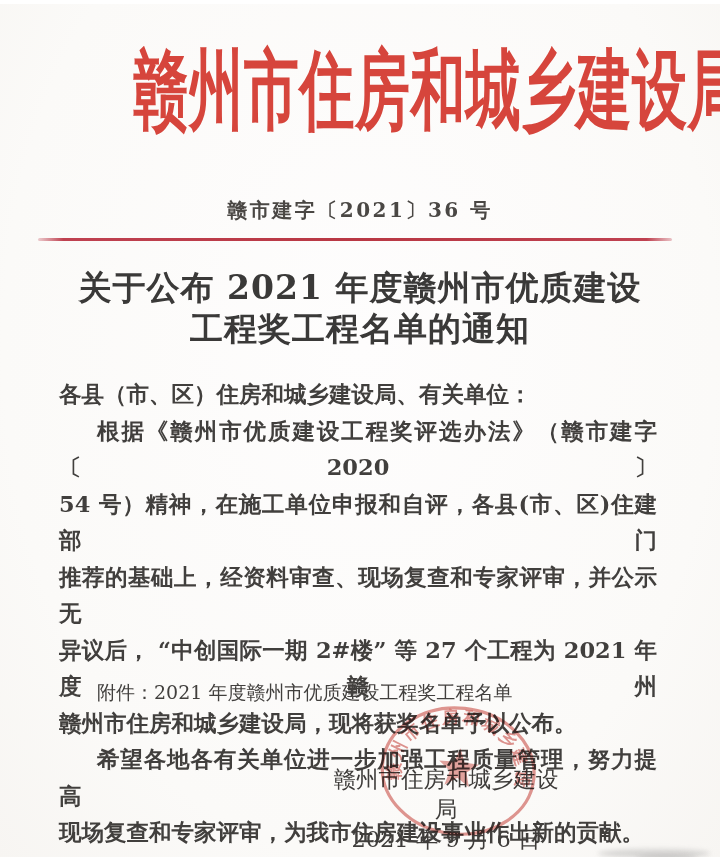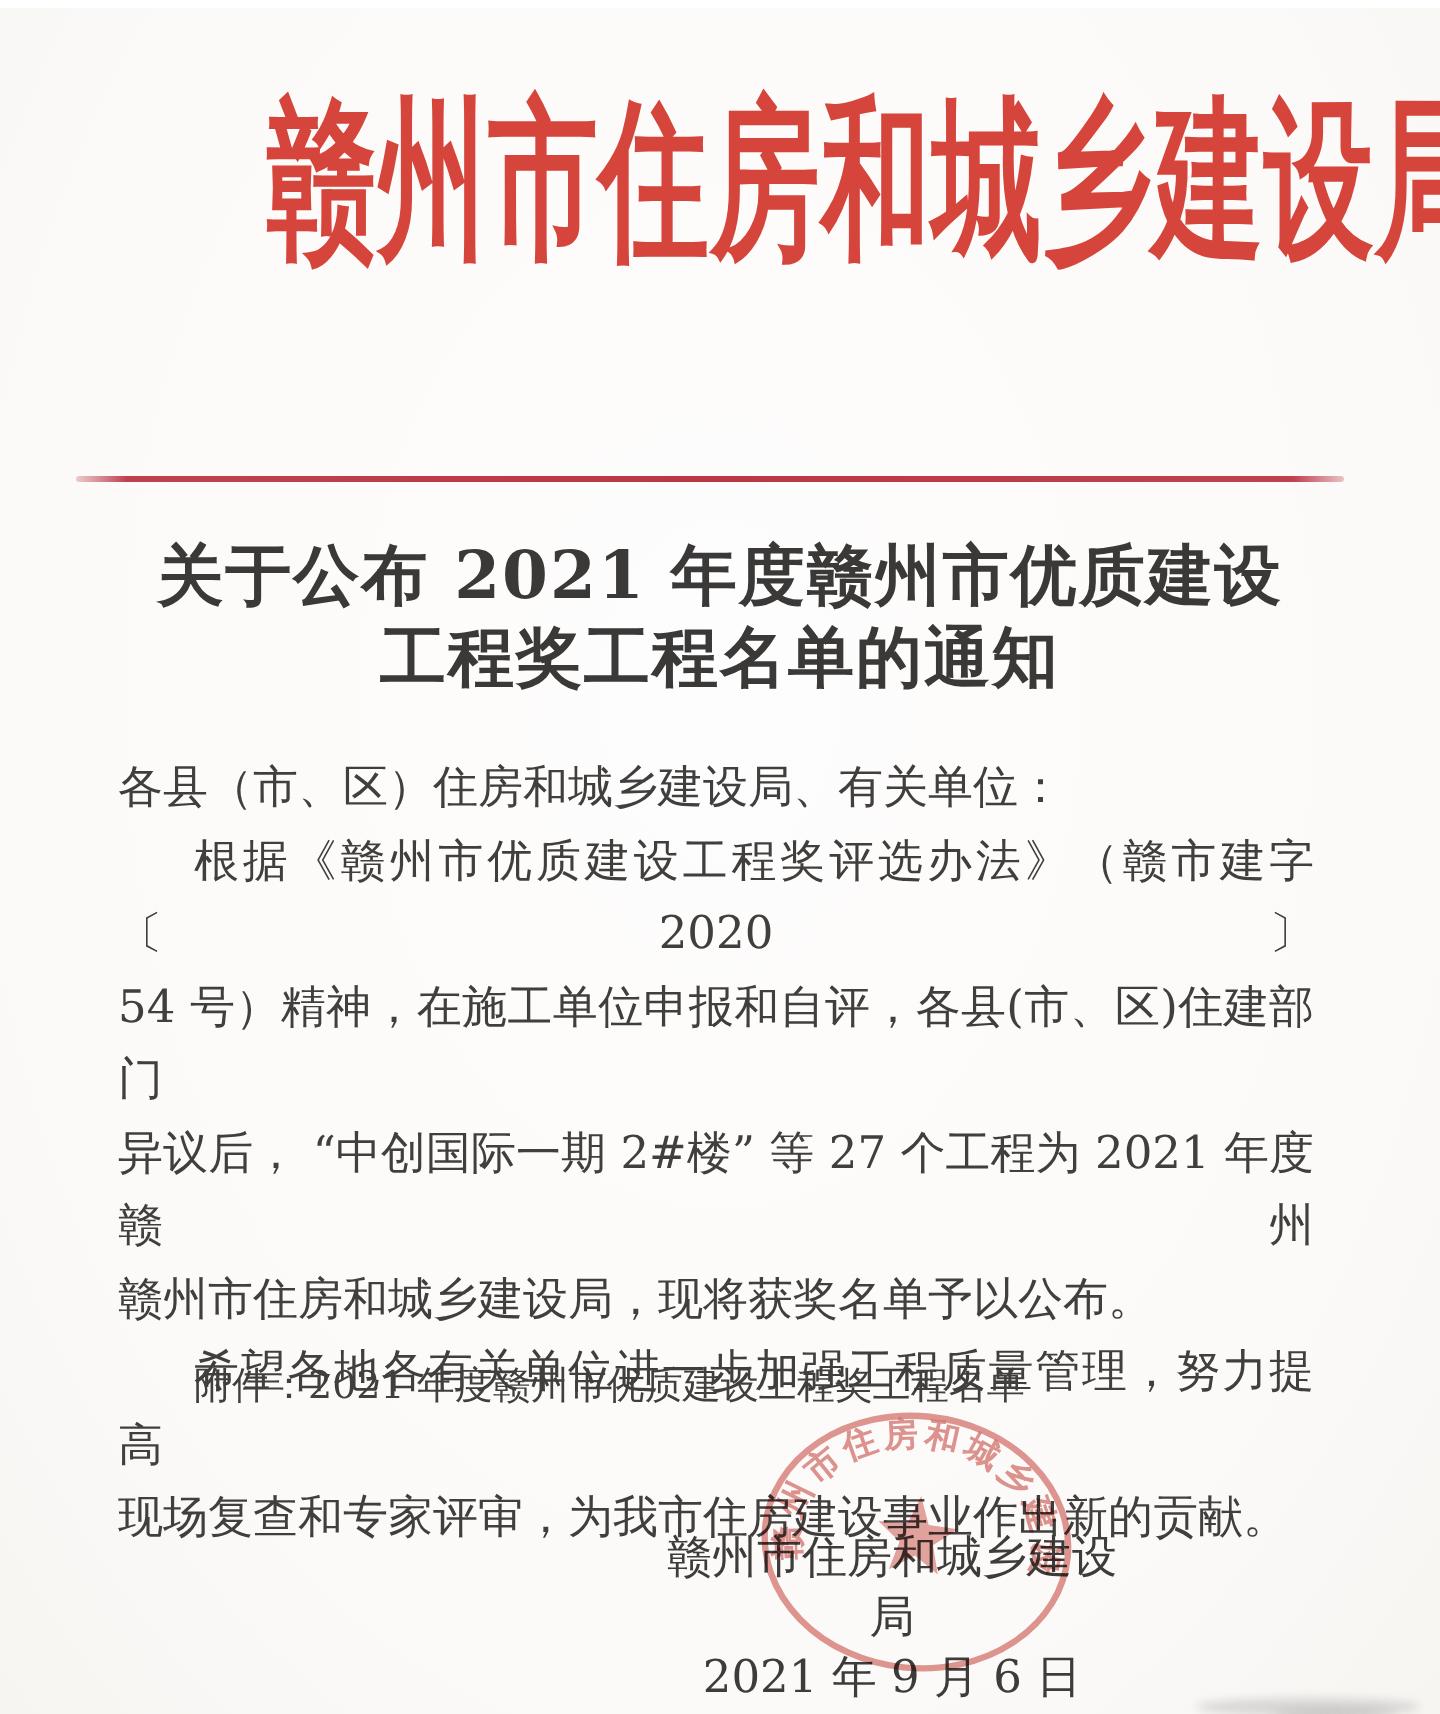--- a/index.html
+++ b/index.html
@@ -41,21 +41,21 @@
     color:#3a3938;
     line-height:41px;
     letter-spacing:1px;
   }
   .body-text{
     position:absolute;left:59px;top:372px;
     width:598px;
     font-size:22.5px;
     line-height:36.5px;
     color:#413f3d;
-    font-weight:400;
+    font-weight:700;
   }
   .body-text .line{white-space:normal;}
   .body-text .full{text-align:justify;text-align-last:justify;}
   .body-text .indent{text-indent:38px;}
   .attachment-line{
     position:absolute;left:59px;top:676px;
     width:598px;
     font-size:19px;color:#413f3d;
     text-indent:38px;font-weight:500;
   }
@@ -85,32 +85,34 @@
     filter:blur(2px);
   }
 </style>
 </head>
 <body>
 
 <div class="page">
 
   <div class="agency-header">赣州市住房和城乡建设局</div>
 
+  <div class="doc-number">赣市建字〔2021〕36 号</div>
 
   <div class="red-line"></div>
 
   <div class="doc-title">
     <div>关于公布 2021 年度赣州市优质建设</div>
     <div>工程奖工程名单的通知</div>
   </div>
 
   <div class="body-text">
     <div class="line">各县（市、区）住房和城乡建设局、有关单位：</div>
     <div class="line full indent">根据《赣州市优质建设工程奖评选办法》（赣市建字〔2020〕</div>
     <div class="line full">54 号）精神，在施工单位申报和自评，各县(市、区)住建部门</div>
+    <div class="line full">推荐的基础上，经资料审查、现场复查和专家评审，并公示无</div>
     <div class="line full">异议后， “中创国际一期 2#楼” 等 27 个工程为 2021 年度赣州</div>
     <div class="line">赣州市住房和城乡建设局，现将获奖名单予以公布。</div>
     <div class="line full indent">希望各地各有关单位进一步加强工程质量管理，努力提高</div>
     <div class="line">现场复查和专家评审，为我市住房建设事业作出新的贡献。</div>
   </div>
 
   <div class="attachment-line">附件：2021 年度赣州市优质建设工程奖工程名单</div>
 
   <div class="signature-block">
     <div>赣州市住房和城乡建设局</div>

